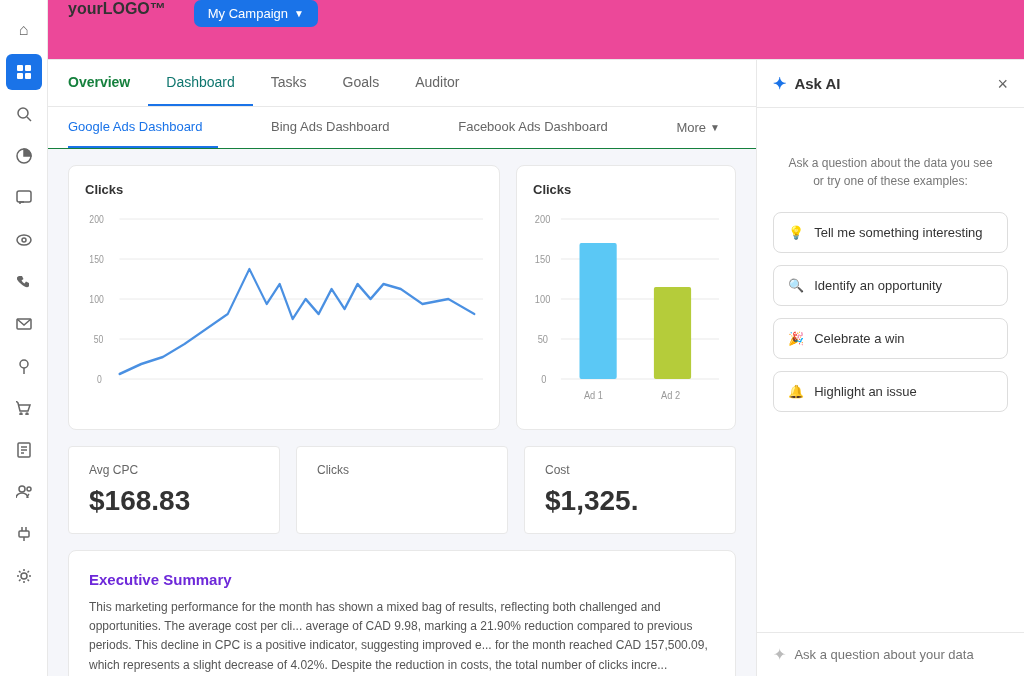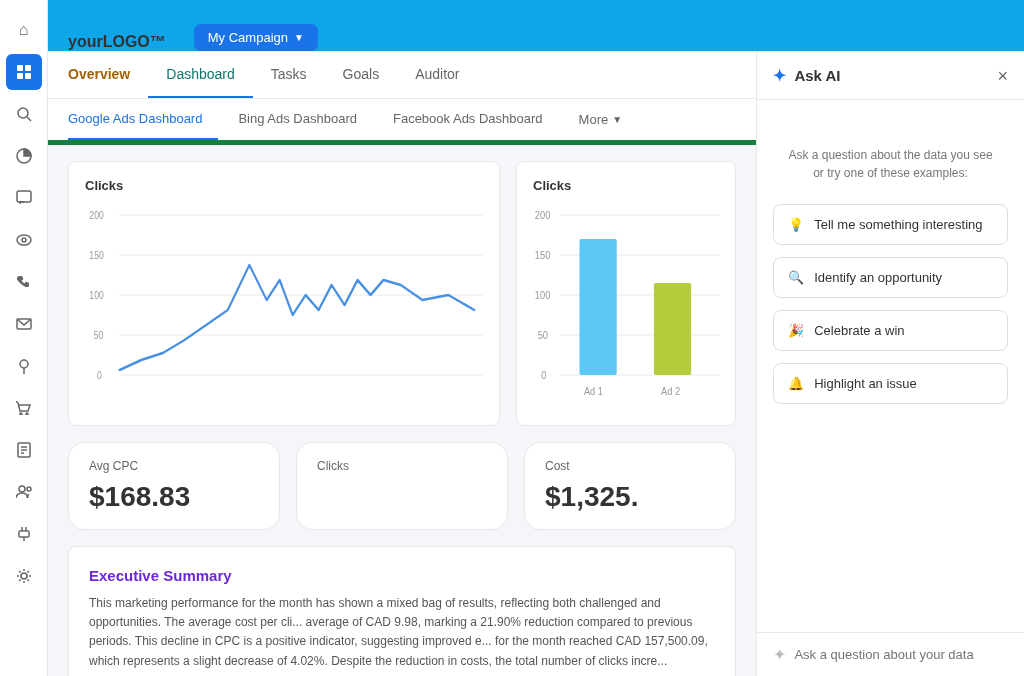--- a/index.html
+++ b/index.html
@@ -31,26 +31,26 @@
     }
 
     
     .main-area {
       flex: 1;
       display: flex;
       flex-direction: column;
       overflow: hidden;
     }
     .top-bar {
-      background: #0ea5e9;
+      background: #ec4899;
       border-bottom: 1px solid #e8e8e8;
       display: flex;
-      align-items: flex-end;
+      align-items: flex-start;
       padding: 0 20px;
-      height: 52px;
+      height: 60px;
       gap: 16px;
     }
     .logo {
       font-size: 16px;
       font-weight: 700;
       color: #333;
       margin-right: 12px;
     }
     .campaign-btn {
       background: #1a73e8;
@@ -97,32 +97,33 @@
       border-bottom: 2px solid transparent;
       white-space: nowrap;
     }
     .overview-tab.active {
       color: #0f766e;
       border-bottom: 2px solid #1a73e8;
       font-weight: 400;
     }
     .overview-tab:first-child {
       font-weight: 600;
-      color: #a16207;
+      color: #15803d;
       padding-left: 0;
     }
 
     
     .sub-tabs {
       background: #fff;
-      border-bottom: 5px solid #15803d;
+      border-bottom: 1px solid #15803d;
       padding: 0 20px;
       display: flex;
       align-items: center;
       gap: 4px;
+      justify-content: space-between;
     }
     .sub-tab {
       padding: 12px 16px;
       font-size: 13px;
       cursor: pointer;
       color: #666;
       border-bottom: 2px solid transparent;
       white-space: nowrap;
     }
     .sub-tab.active {
@@ -166,21 +167,21 @@
 
     
     .metrics-row {
       padding: 0 20px 16px;
       display: flex;
       gap: 16px;
     }
     .metric-card {
       background: #fff;
       border: 1px solid #e8e8e8;
-      border-radius: 16px;
+      border-radius: 4px;
       padding: 16px 20px;
       flex: 1;
     }
     .metric-label {
       font-size: 12px;
       color: #666;
       margin-bottom: 8px;
     }
     .metric-value {
       font-size: 28px;

